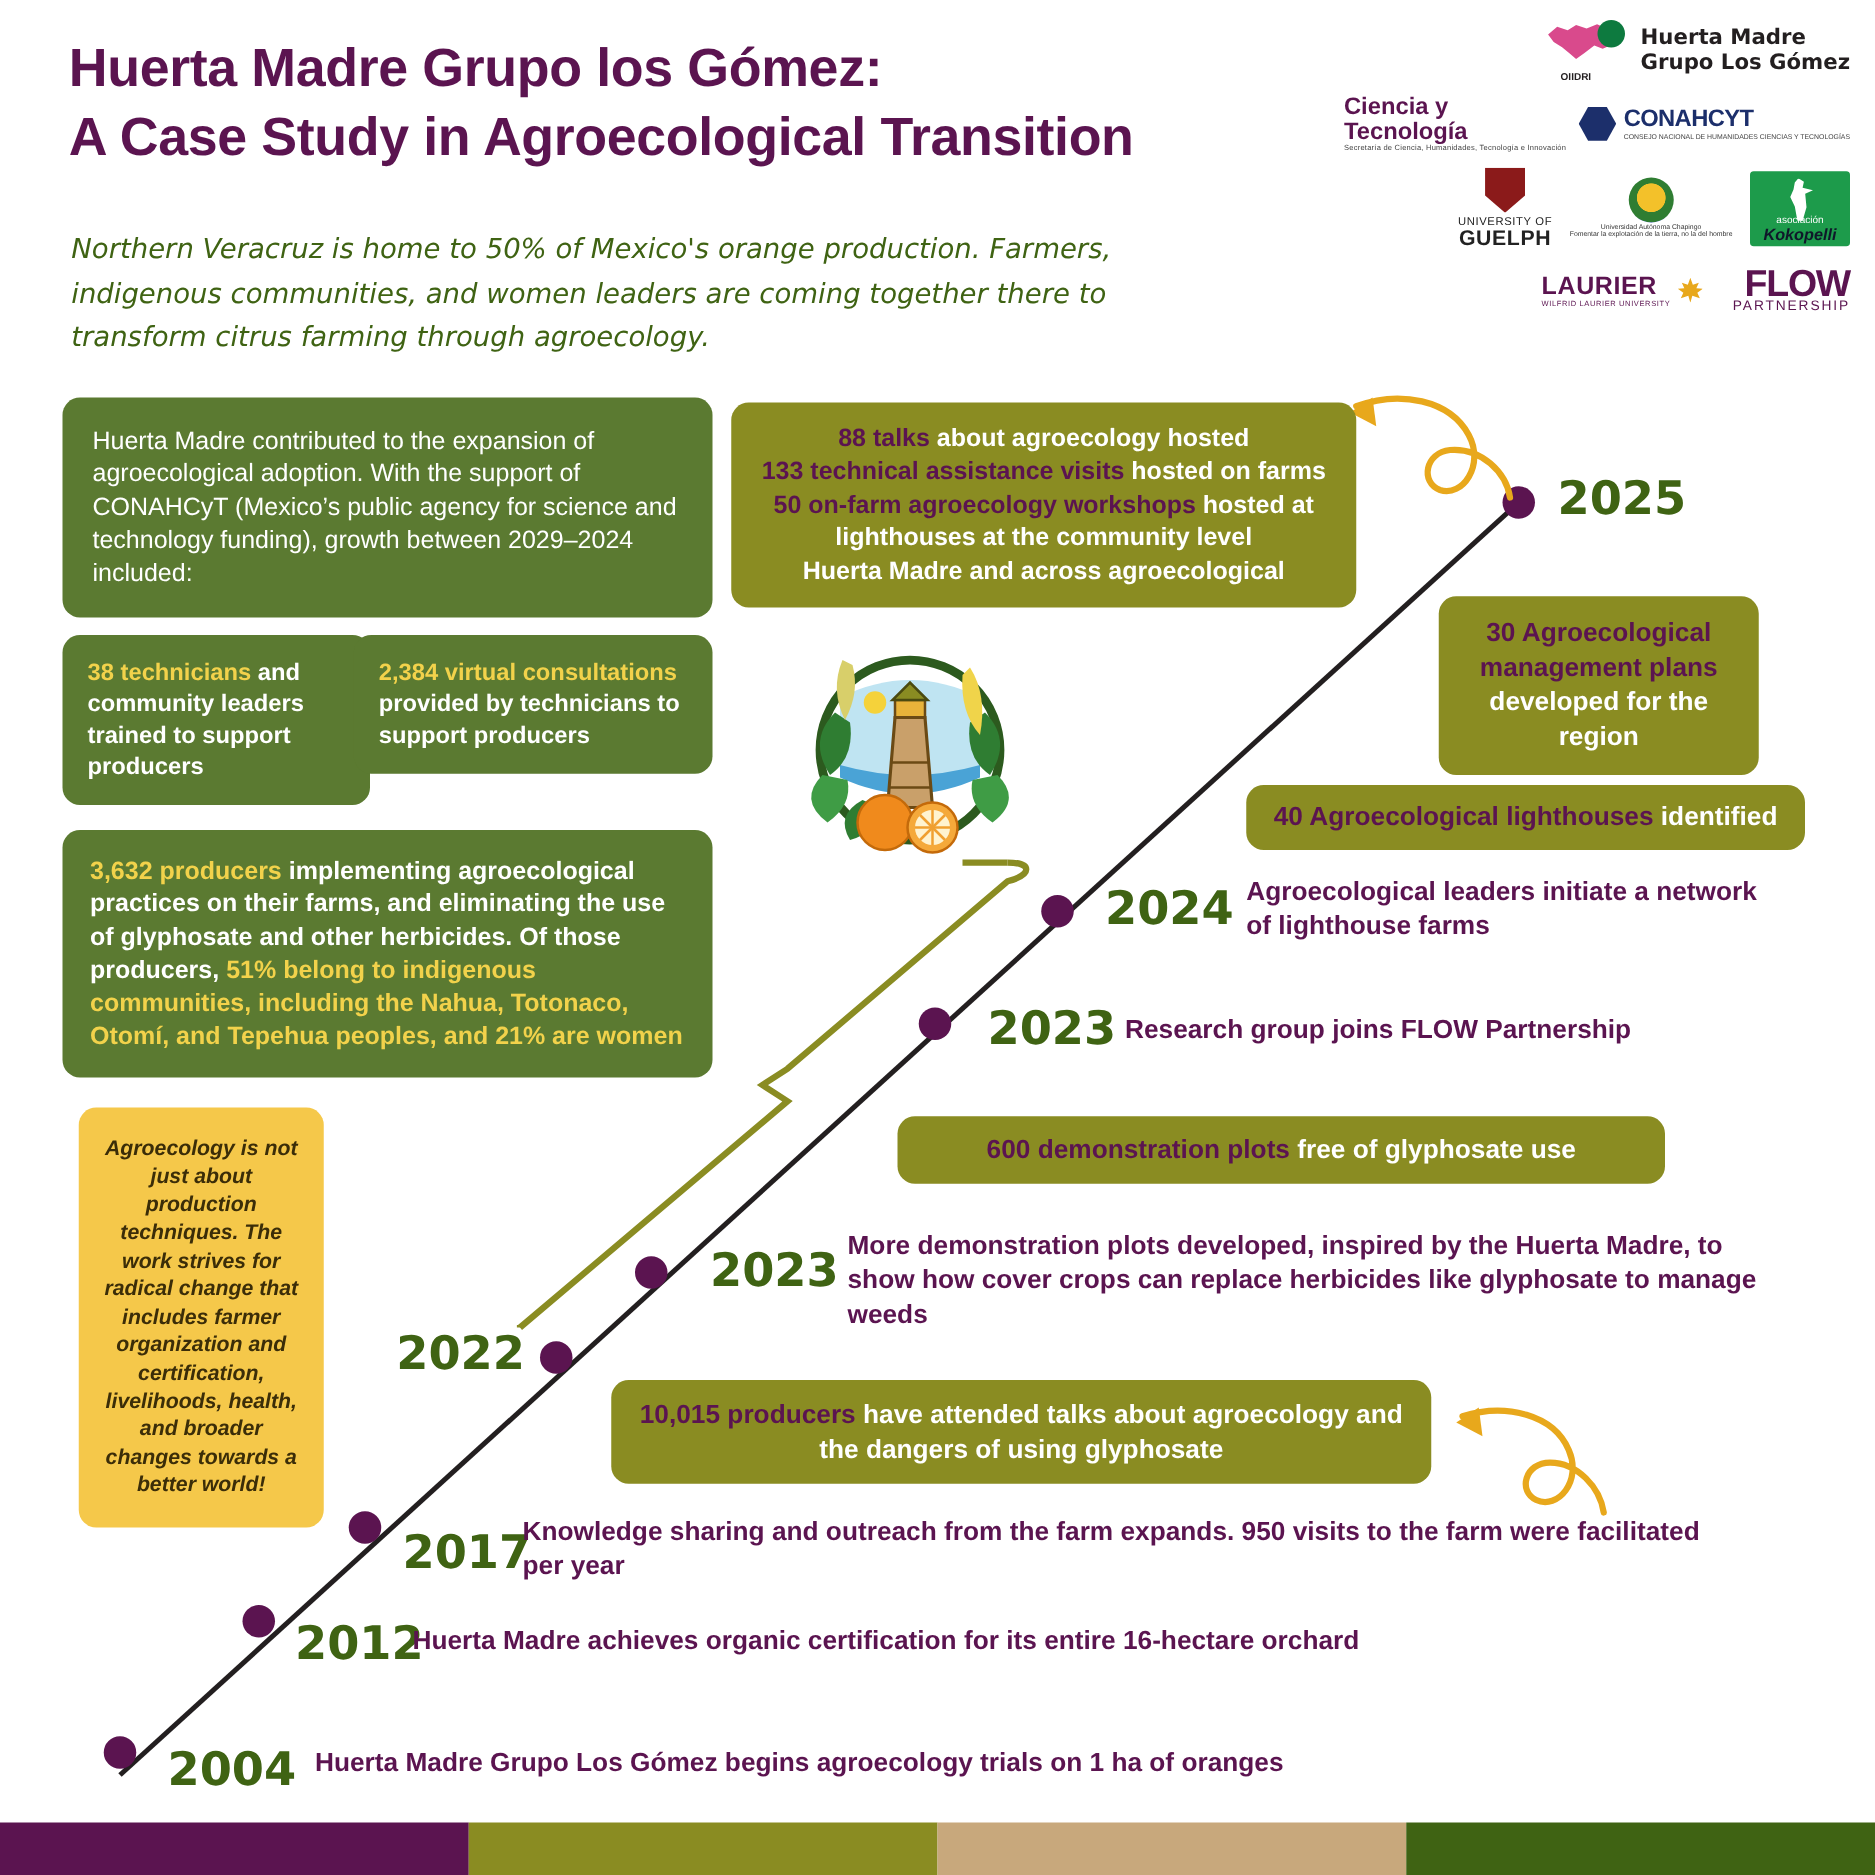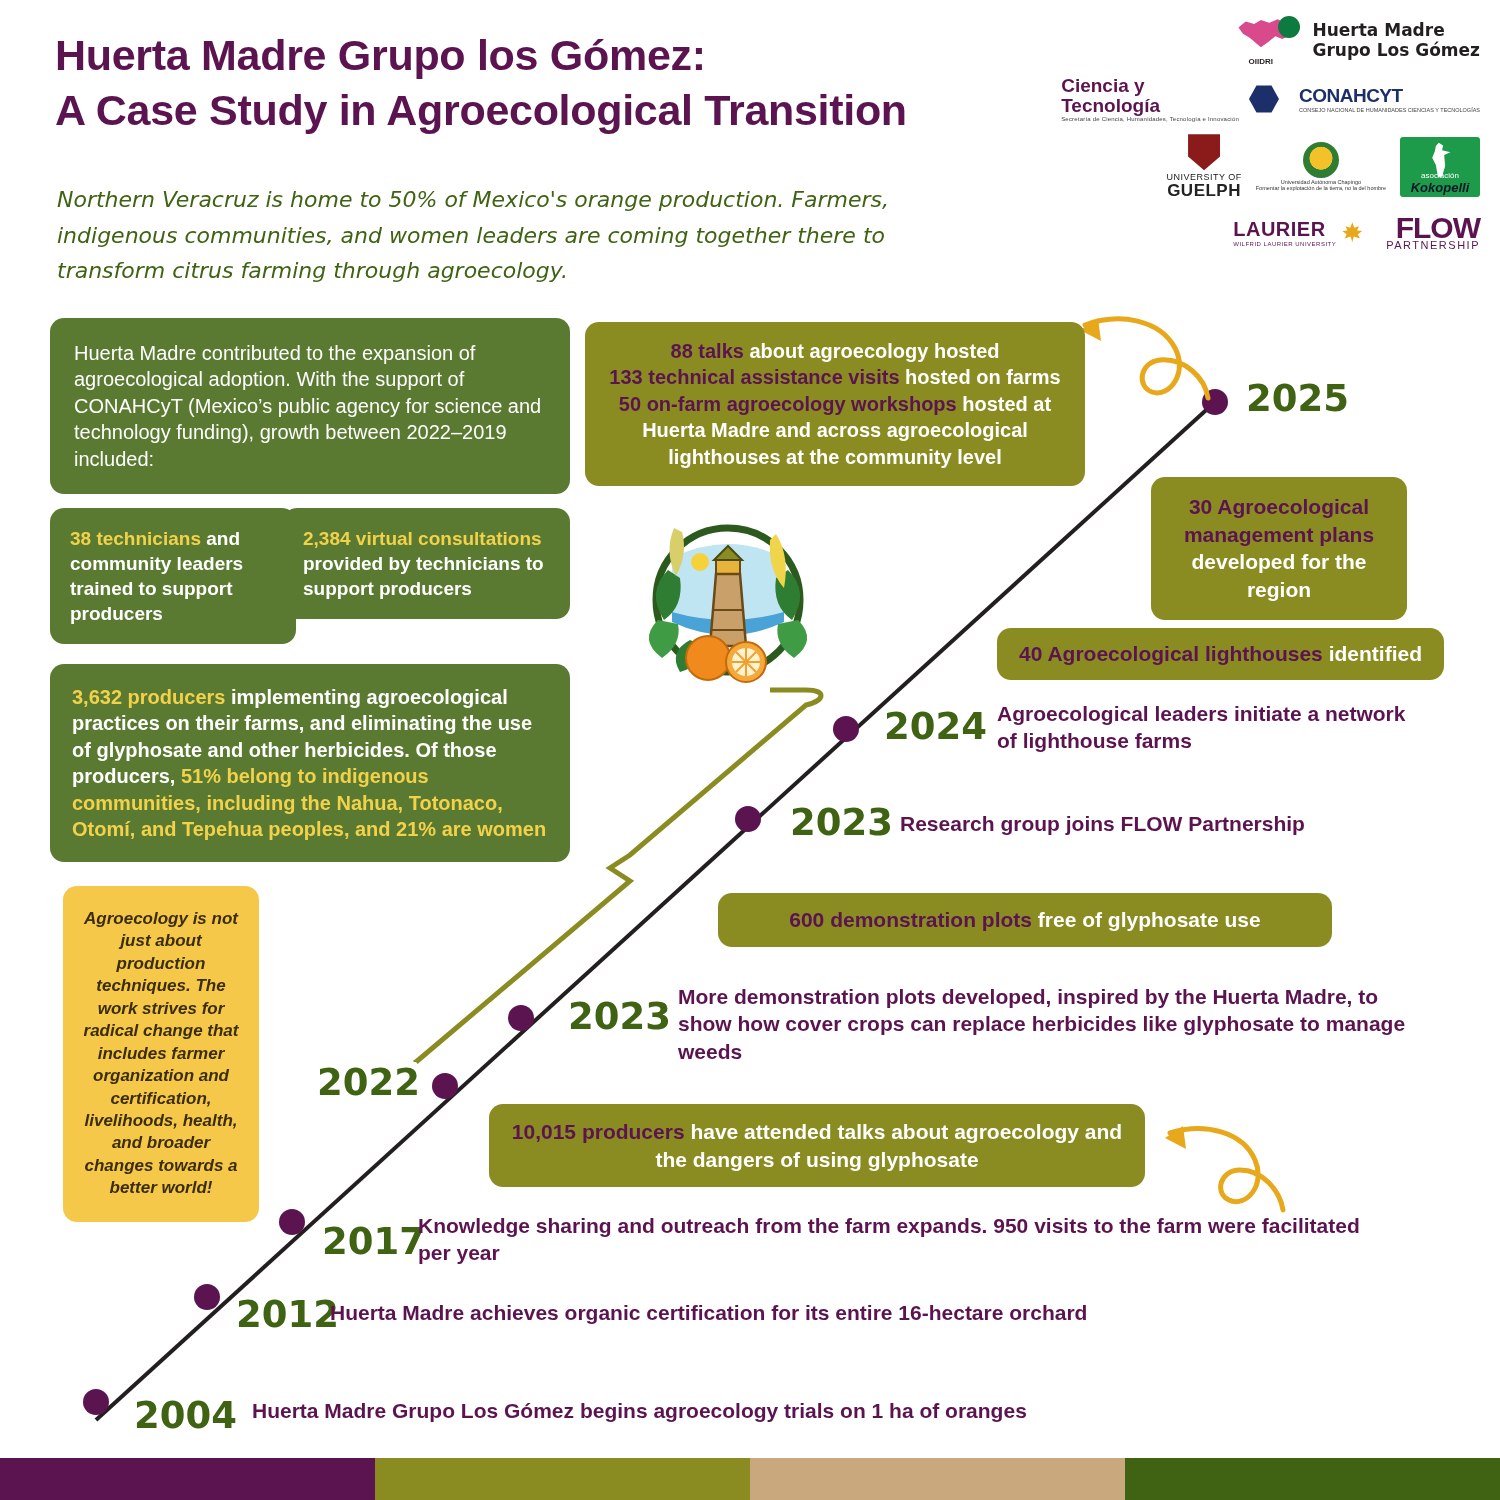--- a/index.html
+++ b/index.html
@@ -99,21 +99,21 @@
   }
   .ciencia {
     text-align: left;
     line-height: 1.05;
   }
   .ciencia .c1 { font-size: 19px; font-weight: bold; color: #5b1450; }
   .ciencia .c2 { font-size: 6px; color: #444; letter-spacing: 0.2px; }
   .conahcyt {
     display: flex;
     align-items: center;
-    gap: 20px;
+    gap: 6px;
   }
   .hexdot {
     width: 30px; height: 30px;
     background: #1c2f6b;
     clip-path: polygon(25% 5%, 75% 5%, 100% 50%, 75% 95%, 25% 95%, 0% 50%);
   }
   .conahcyt .t1 { font-size: 19px; font-weight: bold; color: #1c2f6b; letter-spacing: -0.5px;}
   .conahcyt .t2 { font-size: 5.5px; color: #444; }
   .guelph {
     text-align: center;
@@ -382,21 +382,21 @@
           <line x1="118" y1="148" x2="118" y2="176"></line>
           <line x1="104" y1="162" x2="132" y2="162"></line>
           <line x1="108" y1="152" x2="128" y2="172"></line>
           <line x1="128" y1="152" x2="108" y2="172"></line>
         </g>
       </g>
     </svg>
   </div>
 
   <div class="card card-green" style="left:50px; top:318px; width:520px; padding:22px 24px; font-size:20px;">
-    <span>Huerta Madre contributed to the expansion of agroecological adoption. With the support of CONAHCyT (Mexico’s public agency for science and technology funding), growth between 2022–2019 included:</span>
+    <span>Huerta Madre contributed to the expansion of agroecological adoption. With the support of CONAHCyT (Mexico’s public agency for science and technology funding), growth between 2029–2024 included:</span>
   </div>
 
   <div class="card card-green" style="left:50px; top:508px; width:246px; padding:18px 20px; font-size:19px;">
     <span class="hl-yellow">38 technicians</span><span class="bold"> and community leaders trained to support producers</span>
   </div>
 
   <div class="card card-green" style="left:283px; top:508px; width:287px; padding:18px 20px; font-size:19px;">
     <span class="hl-yellow">2,384 virtual consultations</span><span class="bold"> provided by technicians to support producers</span>
   </div>
 
@@ -411,22 +411,22 @@
   <div class="card card-olive" style="left:585px; top:322px; width:500px; padding:16px 18px; font-size:20px; text-align:center;">
     <div>
       <span class="hl-purple">88 talks</span><span class="bold"> about agroecology hosted</span>
     </div>
     <div>
       <span class="hl-purple">133 technical assistance visits</span><span class="bold"> hosted on farms</span>
     </div>
     <div>
       <span class="hl-purple">50 on-farm agroecology workshops</span><span class="bold"> hosted at</span>
     </div>
+    <div class="bold">lighthouses at the community level</div>
     <div class="bold">Huerta Madre and across agroecological</div>
-    <div class="bold">lighthouses at the community level</div>
   </div>
 
   <div class="card card-olive" style="left:1151px; top:477px; width:256px; padding:16px 18px; font-size:21px; text-align:center;">
     <span class="hl-purple">30 Agroecological management plans</span><span class="bold"> developed for the region</span>
   </div>
 
   <div class="card card-olive" style="left:997px; top:628px; width:447px; padding:12px 16px; font-size:21px; text-align:center;">
     <span class="hl-purple">40 Agroecological lighthouses</span><span class="bold">  identified</span>
   </div>
 

